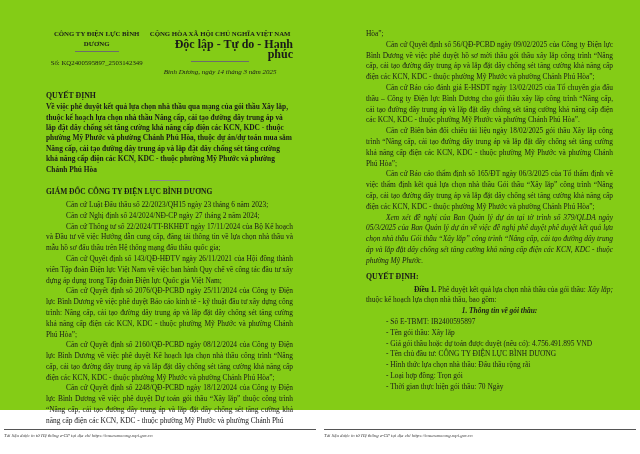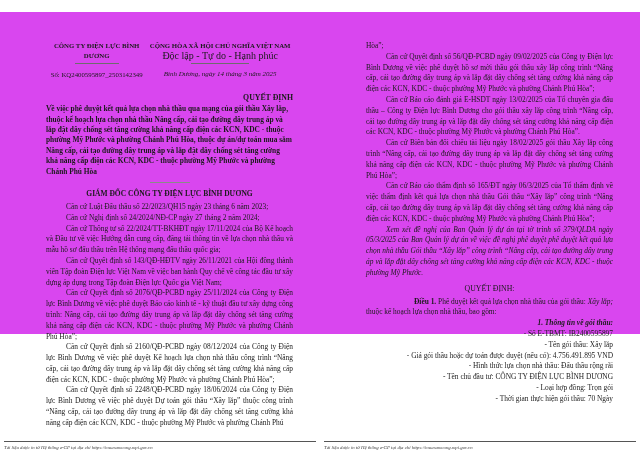--- a/index.html
+++ b/index.html
@@ -1,49 +1,49 @@
 <!DOCTYPE html>
 <html><head>
 <meta charset="utf-8">
 <style>
   html,body{margin:0;padding:0;}
   body{
     width:640px;height:454px;overflow:hidden;background:#ffffff;position:relative;
     font-family:"Liberation Serif","DejaVu Serif",serif;color:#1a1a1a;
     -webkit-font-smoothing:antialiased;
   }
-  .page{position:absolute;top:12px;width:320px;height:322px;background:#d946ef;}
+  .page{position:absolute;top:0;width:320px;height:410px;background:#84cc16;}
   #page-1{left:0;}
   #page-2{left:320px;}
   .content{position:absolute;top:29px;left:46px;right:27px;}
   
   .header-row{display:flex;width:100%;}
   .header-left{width:41%;text-align:center;}
   .header-right{width:59%;text-align:center;}
   .org-name{font-weight:bold;font-size:6.8px;line-height:9.6px;}
   .motto1{font-weight:bold;font-size:6.8px;line-height:9.6px;}
-  .motto2{font-weight:normal;font-size:10px;line-height:10px;}
+  .motto2{font-weight:bold;font-size:12px;line-height:10px;text-align:right;}
   .hrule{height:0;border-top:1px solid #6d6d6d;margin:2.5px auto 0 auto;}
   .hrule.w44{width:44px;}
   .hrule.w58{width:58px;}
   .doc-no{font-size:6.8px;margin-top:7px;}
   .place-date{font-size:7px;font-style:italic;margin-top:6px;}
   
-  .title{margin-top:14px;text-align:right;font-weight:bold;font-size:7.8px;line-height:11px;}
+  .title{margin-top:14px;text-align:left;font-weight:bold;font-size:7.8px;line-height:11px;}
   .subtitle{text-align:left;font-weight:bold;font-size:7.4px;line-height:10.4px;margin-top:1px;}
   .divider{width:40px;border-top:1px solid #8a8a8a;margin:5px auto 5px auto;height:0;}
-  .authority{text-align:center;font-weight:bold;font-size:7.5px;line-height:11px;margin-bottom:3px;}
+  .authority{font-weight:bold;font-size:7.5px;line-height:11px;margin-bottom:3px;}
   
   .para{font-size:7.4px;line-height:10.8px;text-align:justify;text-indent:20px;margin:0;}
   .para.cont{text-indent:0;}
   .para.italic{font-style:italic;}
-  .decision-heading{text-align:center;font-weight:normal;font-size:7.8px;line-height:11px;margin:4px 0 3px 0;}
+  .decision-heading{text-align:left;font-weight:bold;font-size:7.8px;line-height:11px;margin:4px 0 3px 0;}
   .article b{font-weight:bold;padding-left:28px;}
-  .section-title{font-size:7.4px;line-height:10.8px;font-weight:bold;font-style:italic;margin:0 0 0 20px;text-align:right;}
-  .li{font-size:7.4px;line-height:10.8px;margin:0 0 0 20px;text-align:right;text-indent:0;}
+  .section-title{font-size:7.4px;line-height:10.8px;font-weight:bold;font-style:italic;margin:0 0 0 20px;text-align:center;}
+  .li{font-size:7.4px;line-height:10.8px;margin:0 0 0 20px;text-align:left;text-indent:0;}
   
   .page-footer{position:absolute;left:4px;right:4px;top:429px;border-top:1px solid #555;padding-top:2.5px;}
   .page-footer .ftext{font-size:4.8px;font-style:italic;color:#3a3a3a;line-height:6px;}
 </style>
 </head>
 <body>
 
 <div class="page" id="page-1">
   <div class="content">
     <div class="header-row">
@@ -65,21 +65,21 @@
     <div class="divider"></div>
     <div class="authority">GIÁM ĐỐC CÔNG TY ĐIỆN LỰC BÌNH DƯƠNG</div>
 
     <div>
       <p class="para">Căn cứ Luật Đấu thầu số 22/2023/QH15 ngày 23 tháng 6 năm 2023;</p>
       <p class="para">Căn cứ Nghị định số 24/2024/NĐ-CP ngày 27 tháng 2 năm 2024;</p>
       <p class="para">Căn cứ Thông tư số 22/2024/TT-BKHĐT ngày 17/11/2024 của Bộ Kế hoạch và Đầu tư về việc Hướng dẫn cung cấp, đăng tải thông tin về lựa chọn nhà thầu và mẫu hồ sơ đấu thầu trên Hệ thống mạng đấu thầu quốc gia;</p>
       <p class="para">Căn cứ Quyết định số 143/QĐ-HĐTV ngày 26/11/2021 của Hội đồng thành viên Tập đoàn Điện lực Việt Nam về việc ban hành Quy chế về công tác đầu tư xây dựng áp dụng trong Tập đoàn Điện lực Quốc gia Việt Nam;</p>
       <p class="para">Căn cứ Quyết định số 2076/QĐ-PCBD ngày 25/11/2024 của Công ty Điện lực Bình Dương về việc phê duyệt Báo cáo kinh tế - kỹ thuật đầu tư xây dựng công trình: Nâng cấp, cải tạo đường dây trung áp và lắp đặt dây chống sét tăng cường khả năng cấp điện các KCN, KDC - thuộc phường Mỹ Phước và phường Chánh Phú Hòa”;</p>
       <p class="para">Căn cứ Quyết định số 2160/QĐ-PCBD ngày 08/12/2024 của Công ty Điện lực Bình Dương về việc phê duyệt Kế hoạch lựa chọn nhà thầu công trình “Nâng cấp, cải tạo đường dây trung áp và lắp đặt dây chống sét tăng cường khả năng cấp điện các KCN, KDC - thuộc phường Mỹ Phước và phường Chánh Phú Hòa”;</p>
-      <p class="para">Căn cứ Quyết định số 2248/QĐ-PCBD ngày 18/06/2024 của Công ty Điện lực Bình Dương về việc phê duyệt Dự toán gói thầu “Xây lắp” thuộc công trình “Nâng cấp, cải tạo đường dây trung áp và lắp đặt dây chống sét tăng cường khả năng cấp điện các KCN, KDC - thuộc phường Mỹ Phước và phường Chánh Phú</p>
+      <p class="para">Căn cứ Quyết định số 2248/QĐ-PCBD ngày 18/12/2024 của Công ty Điện lực Bình Dương về việc phê duyệt Dự toán gói thầu “Xây lắp” thuộc công trình “Nâng cấp, cải tạo đường dây trung áp và lắp đặt dây chống sét tăng cường khả năng cấp điện các KCN, KDC - thuộc phường Mỹ Phước và phường Chánh Phú</p>
     </div>
   </div>
   <div class="page-footer">
     <div class="ftext">Tài liệu được in từ Hệ thống e-GP tại địa chỉ https://muasamcong.mpi.gov.vn</div>
   </div>
 </div>
 
 <div class="page" id="page-2">
   <div class="content">
     <p class="para cont">Hòa”;</p>
@@ -96,22 +96,22 @@
     <div class="decision-heading">QUYẾT ĐỊNH:</div>
 
     <p class="para article"><b>Điều 1.</b><span> Phê duyệt kết quả lựa chọn nhà thầu của gói thầu: </span><i>Xây lắp;</i><span> thuộc kế hoạch lựa chọn nhà thầu, bao gồm:</span></p>
 
     <p class="section-title">1. Thông tin về gói thầu:</p>
 
     <div>
       <p class="li">- Số E-TBMT: IB2400595897</p>
       <p class="li">- Tên gói thầu: Xây lắp</p>
       <p class="li">- Giá gói thầu hoặc dự toán được duyệt (nếu có): 4.756.491.895 VND</p>
+      <p class="li">- Tên chủ đầu tư: CÔNG TY ĐIỆN LỰC BÌNH DƯƠNG</p>
       <p class="li">- Hình thức lựa chọn nhà thầu: Đấu thầu rộng rãi</p>
-      <p class="li">- Tên chủ đầu tư: CÔNG TY ĐIỆN LỰC BÌNH DƯƠNG</p>
       <p class="li">- Loại hợp đồng: Trọn gói</p>
       <p class="li">- Thời gian thực hiện gói thầu: 70 Ngày</p>
     </div>
   </div>
   <div class="page-footer">
     <div class="ftext">Tài liệu được in từ Hệ thống e-GP tại địa chỉ https://muasamcong.mpi.gov.vn</div>
   </div>
 </div>
 
 </body></html>

